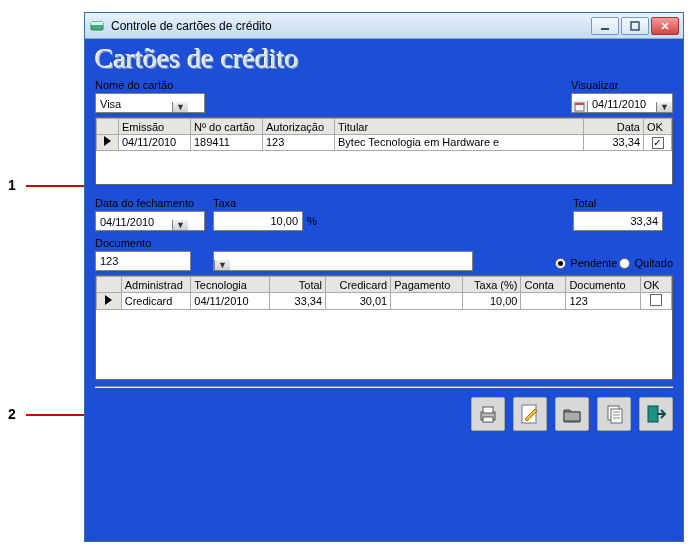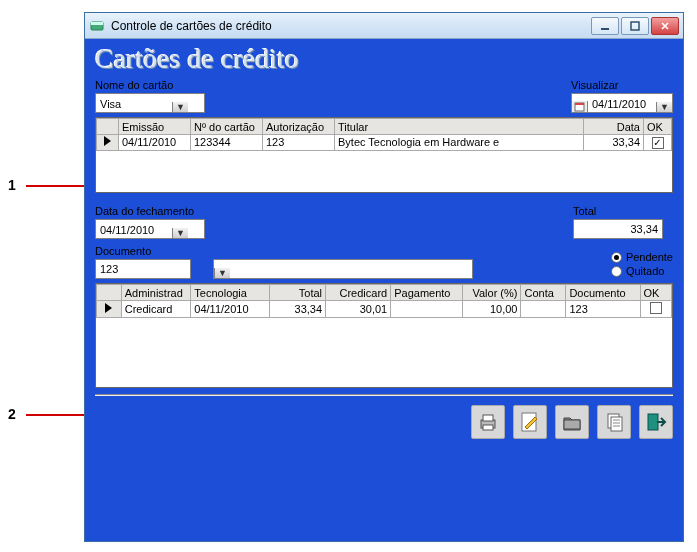--- a/index.html
+++ b/index.html
@@ -136,23 +136,23 @@
   }
   .grid th.right, .grid td.right { text-align: right; }
   .grid td.rowhdr, .grid th.rowhdr {
     background: #e7e5e1;
     width: 22px; text-align:center;
   }
   .grid .filler td {
     background:#fff;
     border:1px solid #fff;
   }
-  .grid-area { height: 76px; overflow: hidden; }
+  .grid-area { height: 68px; overflow: hidden; }
   .grid-area2 { height: 105px; overflow: hidden; }
-  .radio-group { display:flex; flex-direction:column; gap:2px; }
+  .radio-group { display:flex; flex-direction:row; gap:2px; }
   .radio-item { display:flex; align-items:center; gap:4px; }
   .radio-dot {
     width:11px;height:11px;border:1px solid #666;border-radius:50%;
     background:#fff;display:inline-flex;align-items:center;justify-content:center;
   }
   .radio-dot.checked::after{
     content:"";width:5px;height:5px;border-radius:50%;background:#000;
   }
   .checkbox {
     width:12px;height:12px;border:1px solid #666;background:#fff;
@@ -260,39 +260,46 @@
           <th>Emissão</th>
           <th>Nº do cartão</th>
           <th>Autorização</th>
           <th>Titular</th>
           <th class="right">Data</th>
           <th>OK</th>
         </tr>
         <tr>
           <td class="rowhdr"><span class="chevron-right"></span></td>
           <td>04/11/2010</td>
-          <td>123344</td>
+          <td>189411</td>
           <td>123</td>
           <td>Bytec Tecnologia em Hardware e</td>
           <td class="right">33,34</td>
           <td style="text-align:center"><span class="checkbox">✓</span></td>
         </tr>
         <tr class="filler">
               <td colspan="7" style="height:44px"></td>
             </tr>
       </tbody>
         </table>
     </div>
 
     <div class="row" style="margin-top:12px">
       <div class="field" style="width:110px">
         <label>Data do fechamento</label>
         <div class="combo">
           <span class="combo-text" style="width:76px">04/11/2010</span>
           <span class="combo-btn">▼</span>
+        </div>
+      </div>
+      <div class="field" style="width:130px">
+        <label>Taxa</label>
+        <div style="display:flex;align-items:center;gap:4px">
+          <input class="textbox" style="width: 90px; text-align: right;" value="10,00">
+          <span>%</span>
         </div>
       </div>
       <div class="spacer"></div>
       <div class="field" style="width:100px">
         <label>Total</label>
         <input class="textbox" style="width: 90px; text-align: right;" value="33,34">
       </div>
     </div>
 
     <div class="row" style="margin-top:6px;align-items:flex-end">
@@ -332,21 +339,21 @@
             <col style="width:28px">
         </colgroup>
         <tbody>
             <tr>
           <th class="rowhdr"></th>
           <th>Administrad</th>
           <th>Tecnologia</th>
           <th class="right">Total</th>
           <th class="right">Credicard</th>
           <th>Pagamento</th>
-          <th class="right">Valor (%)</th>
+          <th class="right">Taxa (%)</th>
           <th>Conta</th>
           <th>Documento</th>
           <th>OK</th>
         </tr>
         <tr>
           <td class="rowhdr"><span class="chevron-right"></span></td>
           <td>Credicard</td>
           <td>04/11/2010</td>
           <td class="right">33,34</td>
           <td class="right">30,01</td>

